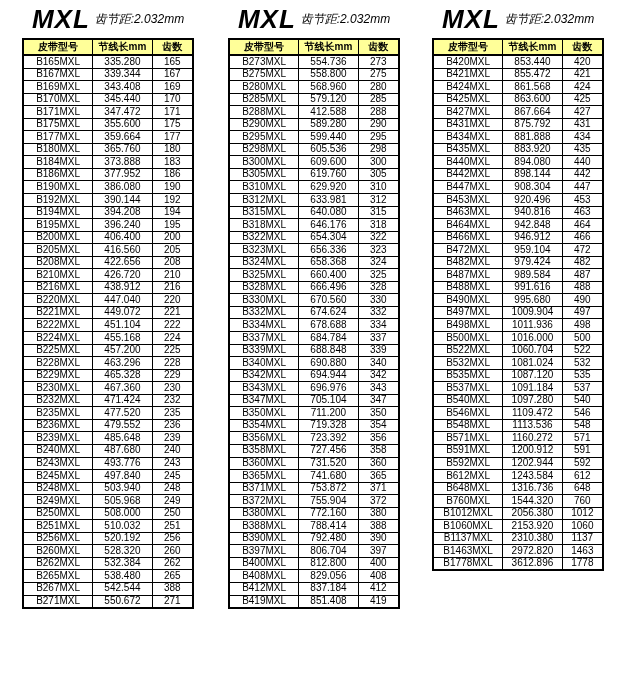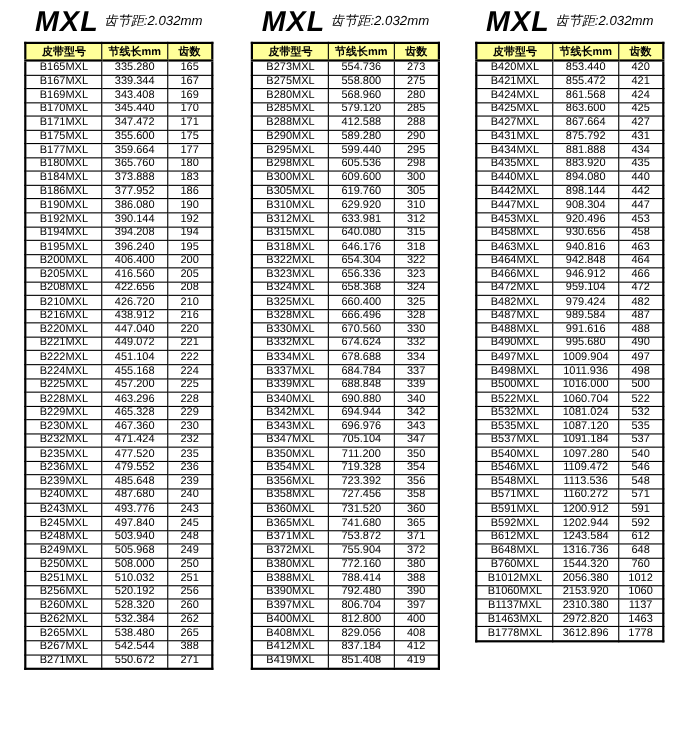--- a/index.html
+++ b/index.html
@@ -640,25 +640,20 @@
             <td>B447MXL</td>
             <td>908.304</td>
             <td>447</td>
           </tr>
           <tr>
             <td>B453MXL</td>
             <td>920.496</td>
             <td>453</td>
           </tr>
           <tr>
-            <td>B458MXL</td>
-            <td>930.656</td>
-            <td>458</td>
-          </tr>
-          <tr>
             <td>B463MXL</td>
             <td>940.816</td>
             <td>463</td>
           </tr>
           <tr>
             <td>B464MXL</td>
             <td>942.848</td>
             <td>464</td>
           </tr>
           <tr>

